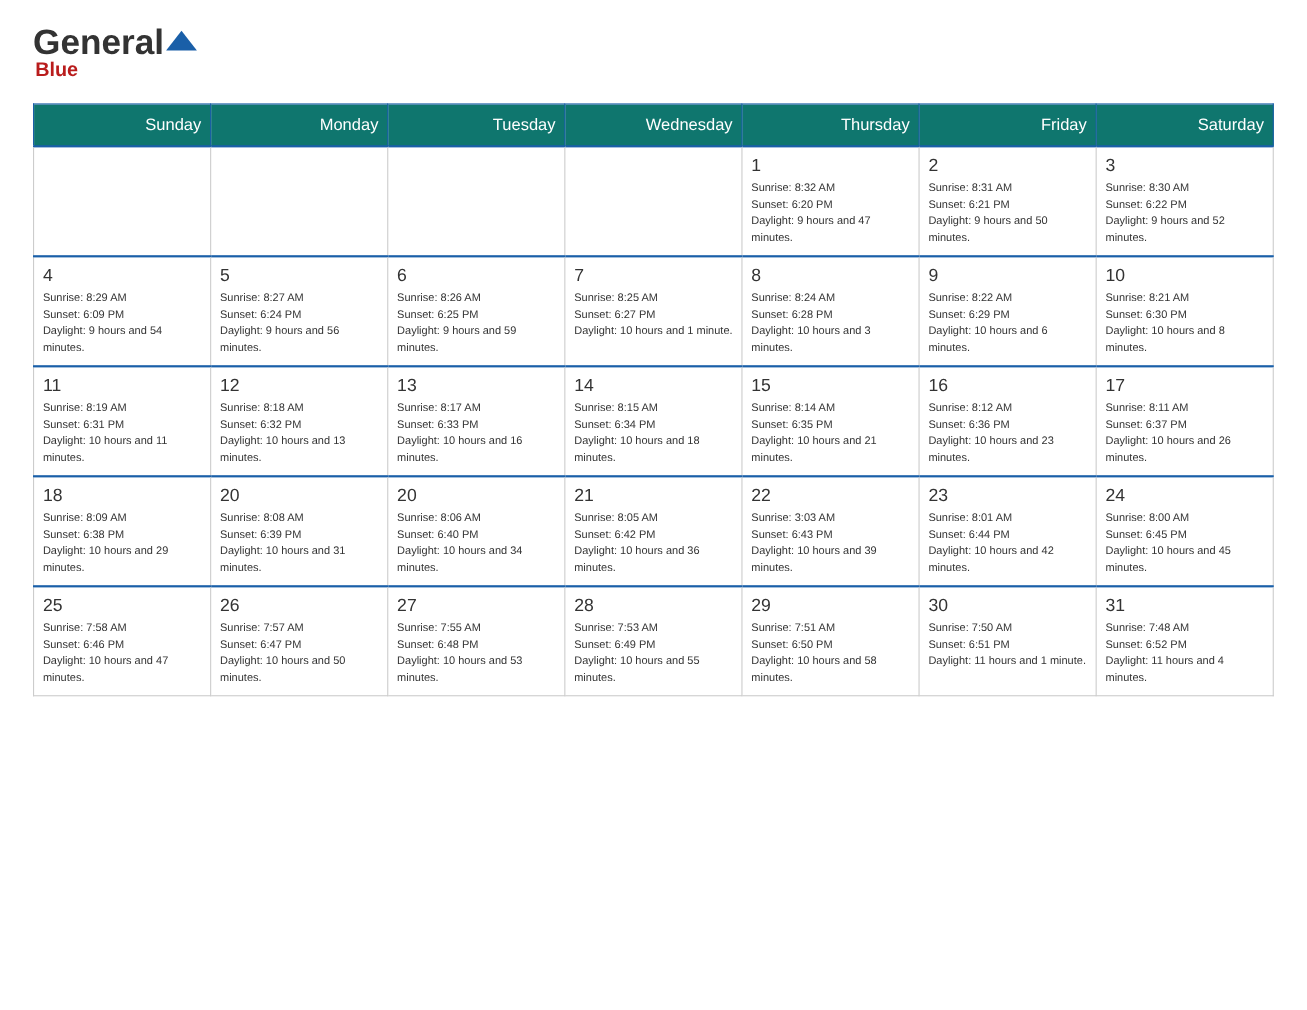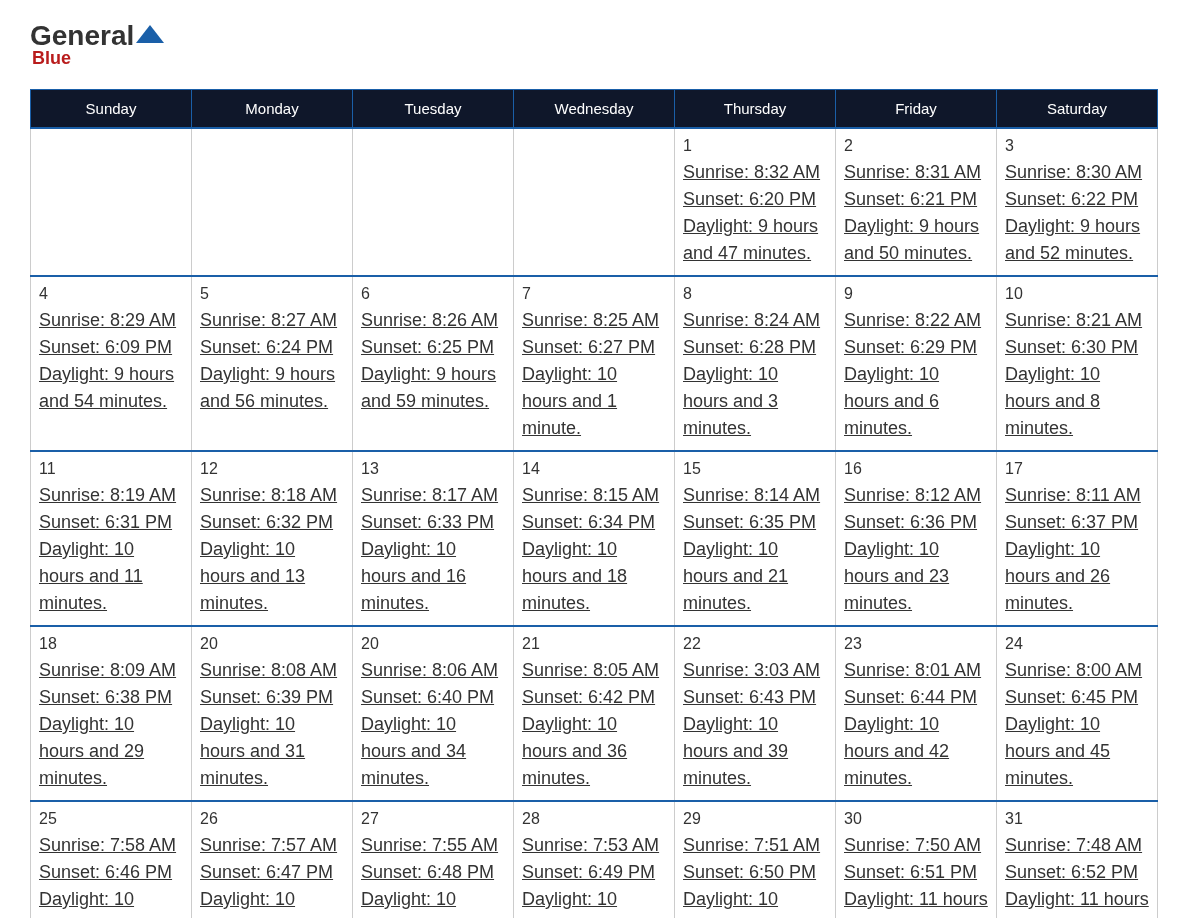--- a/index.html
+++ b/index.html
@@ -17,21 +17,21 @@
       margin-bottom: 20px;
     }
     .logo {
       display: flex;
       flex-direction: column;
       align-items: flex-start;
     }
     .logo-text {
       display: flex;
       align-items: center;
-      font-size: 28px;
+      font-size: 32px;
       font-weight: bold;
       color: #333;
     }
     .logo-general { color: #333; }
     .logo-triangle {
       width: 0;
       height: 0;
       border-left: 14px solid transparent;
       border-right: 14px solid transparent;
       border-bottom: 18px solid #1a5fa8;
@@ -57,48 +57,47 @@
       font-size: 22px;
       color: #555;
       margin-top: 4px;
     }
     .calendar {
       width: 100%;
       border-collapse: collapse;
       border: 1px solid #ccc;
     }
     .calendar th {
-      background-color: #0f172a;
+      background-color: #0f766e;
       color: #fff;
       padding: 10px 8px;
       font-size: 15px;
       font-weight: normal;
-      text-align: center;
+      text-align: right;
       border: 1px solid #1a5fa8;
     }
     .calendar td {
       vertical-align: top;
       padding: 8px;
       border: 1px solid #ccc;
       width: calc(100% / 7);
       min-height: 90px;
       font-size: 13px;
       color: #333;
     }
     .day-num {
       font-size: 16px;
       color: #333;
       margin-bottom: 4px;
       display: block;
     }
     .day-info {
-      font-size: 18px;
+      font-size: 10px;
       color: #333;
       line-height: 1.5;
-      text-decoration: underline;
     }
     .empty-cell {
       background: #fff;
     }
     tr.week-row td {
       border-top: 2px solid #1a5fa8;
     }
   </style>
 </head>
 <body>

